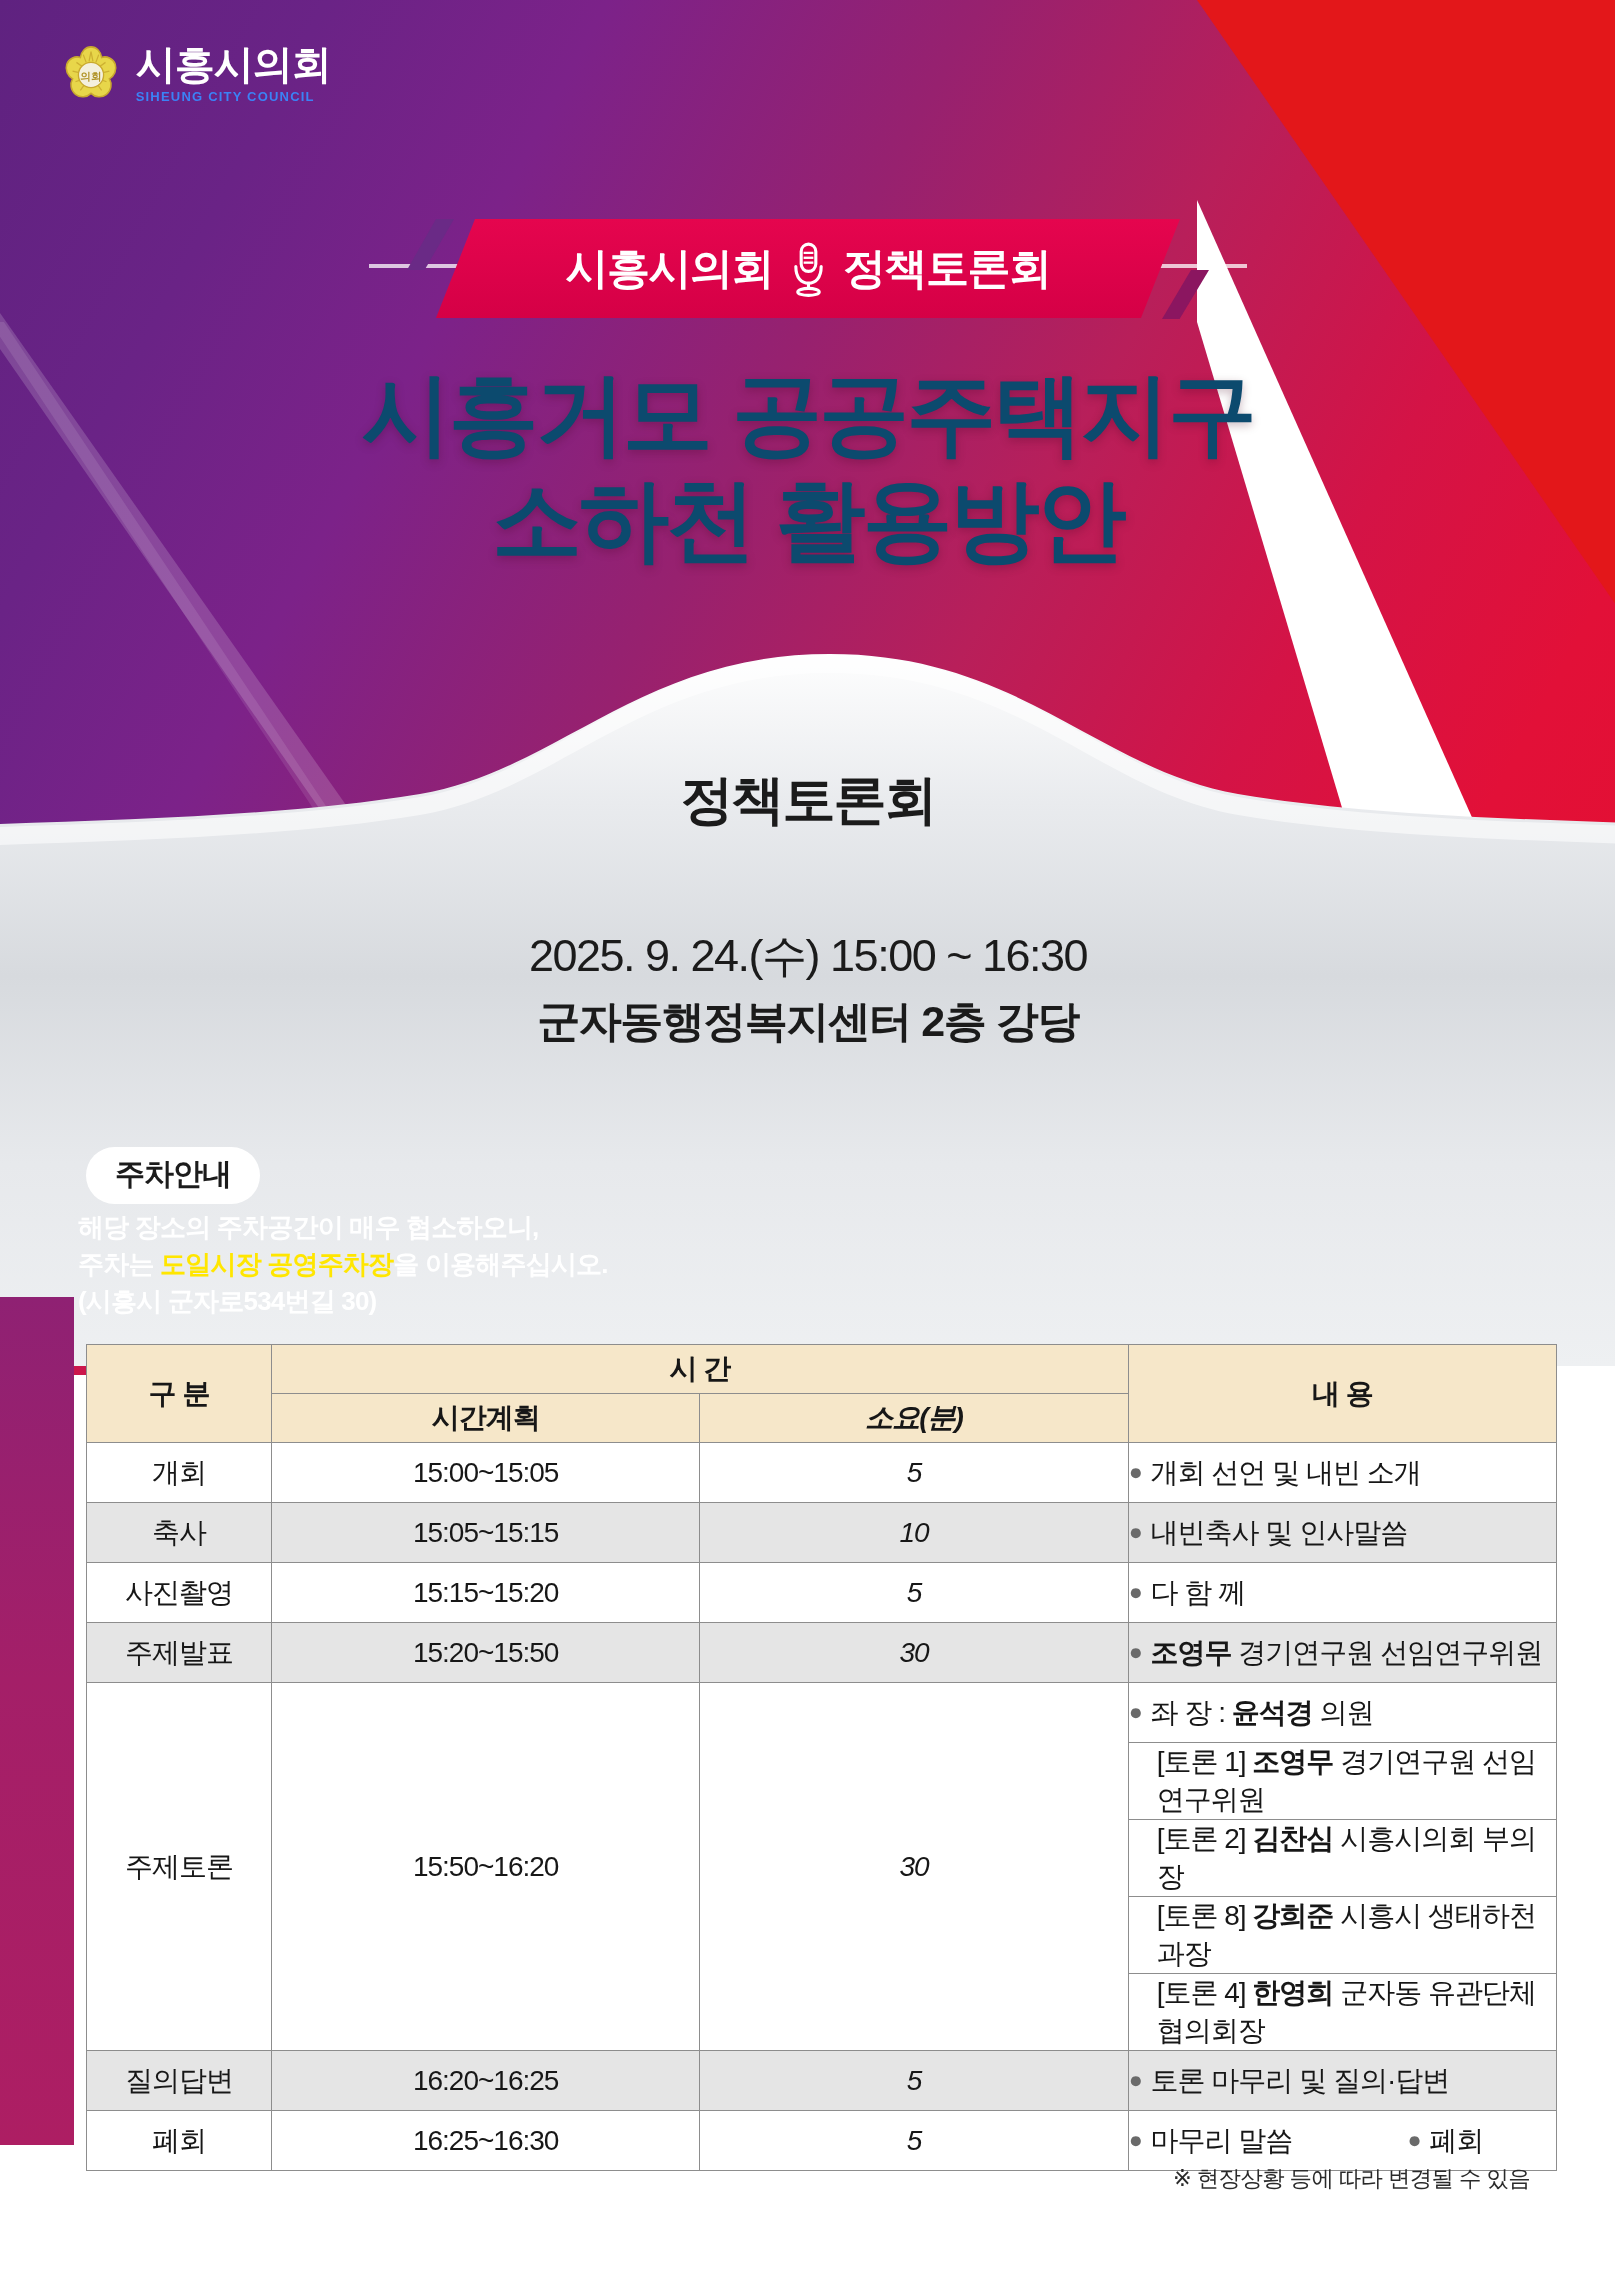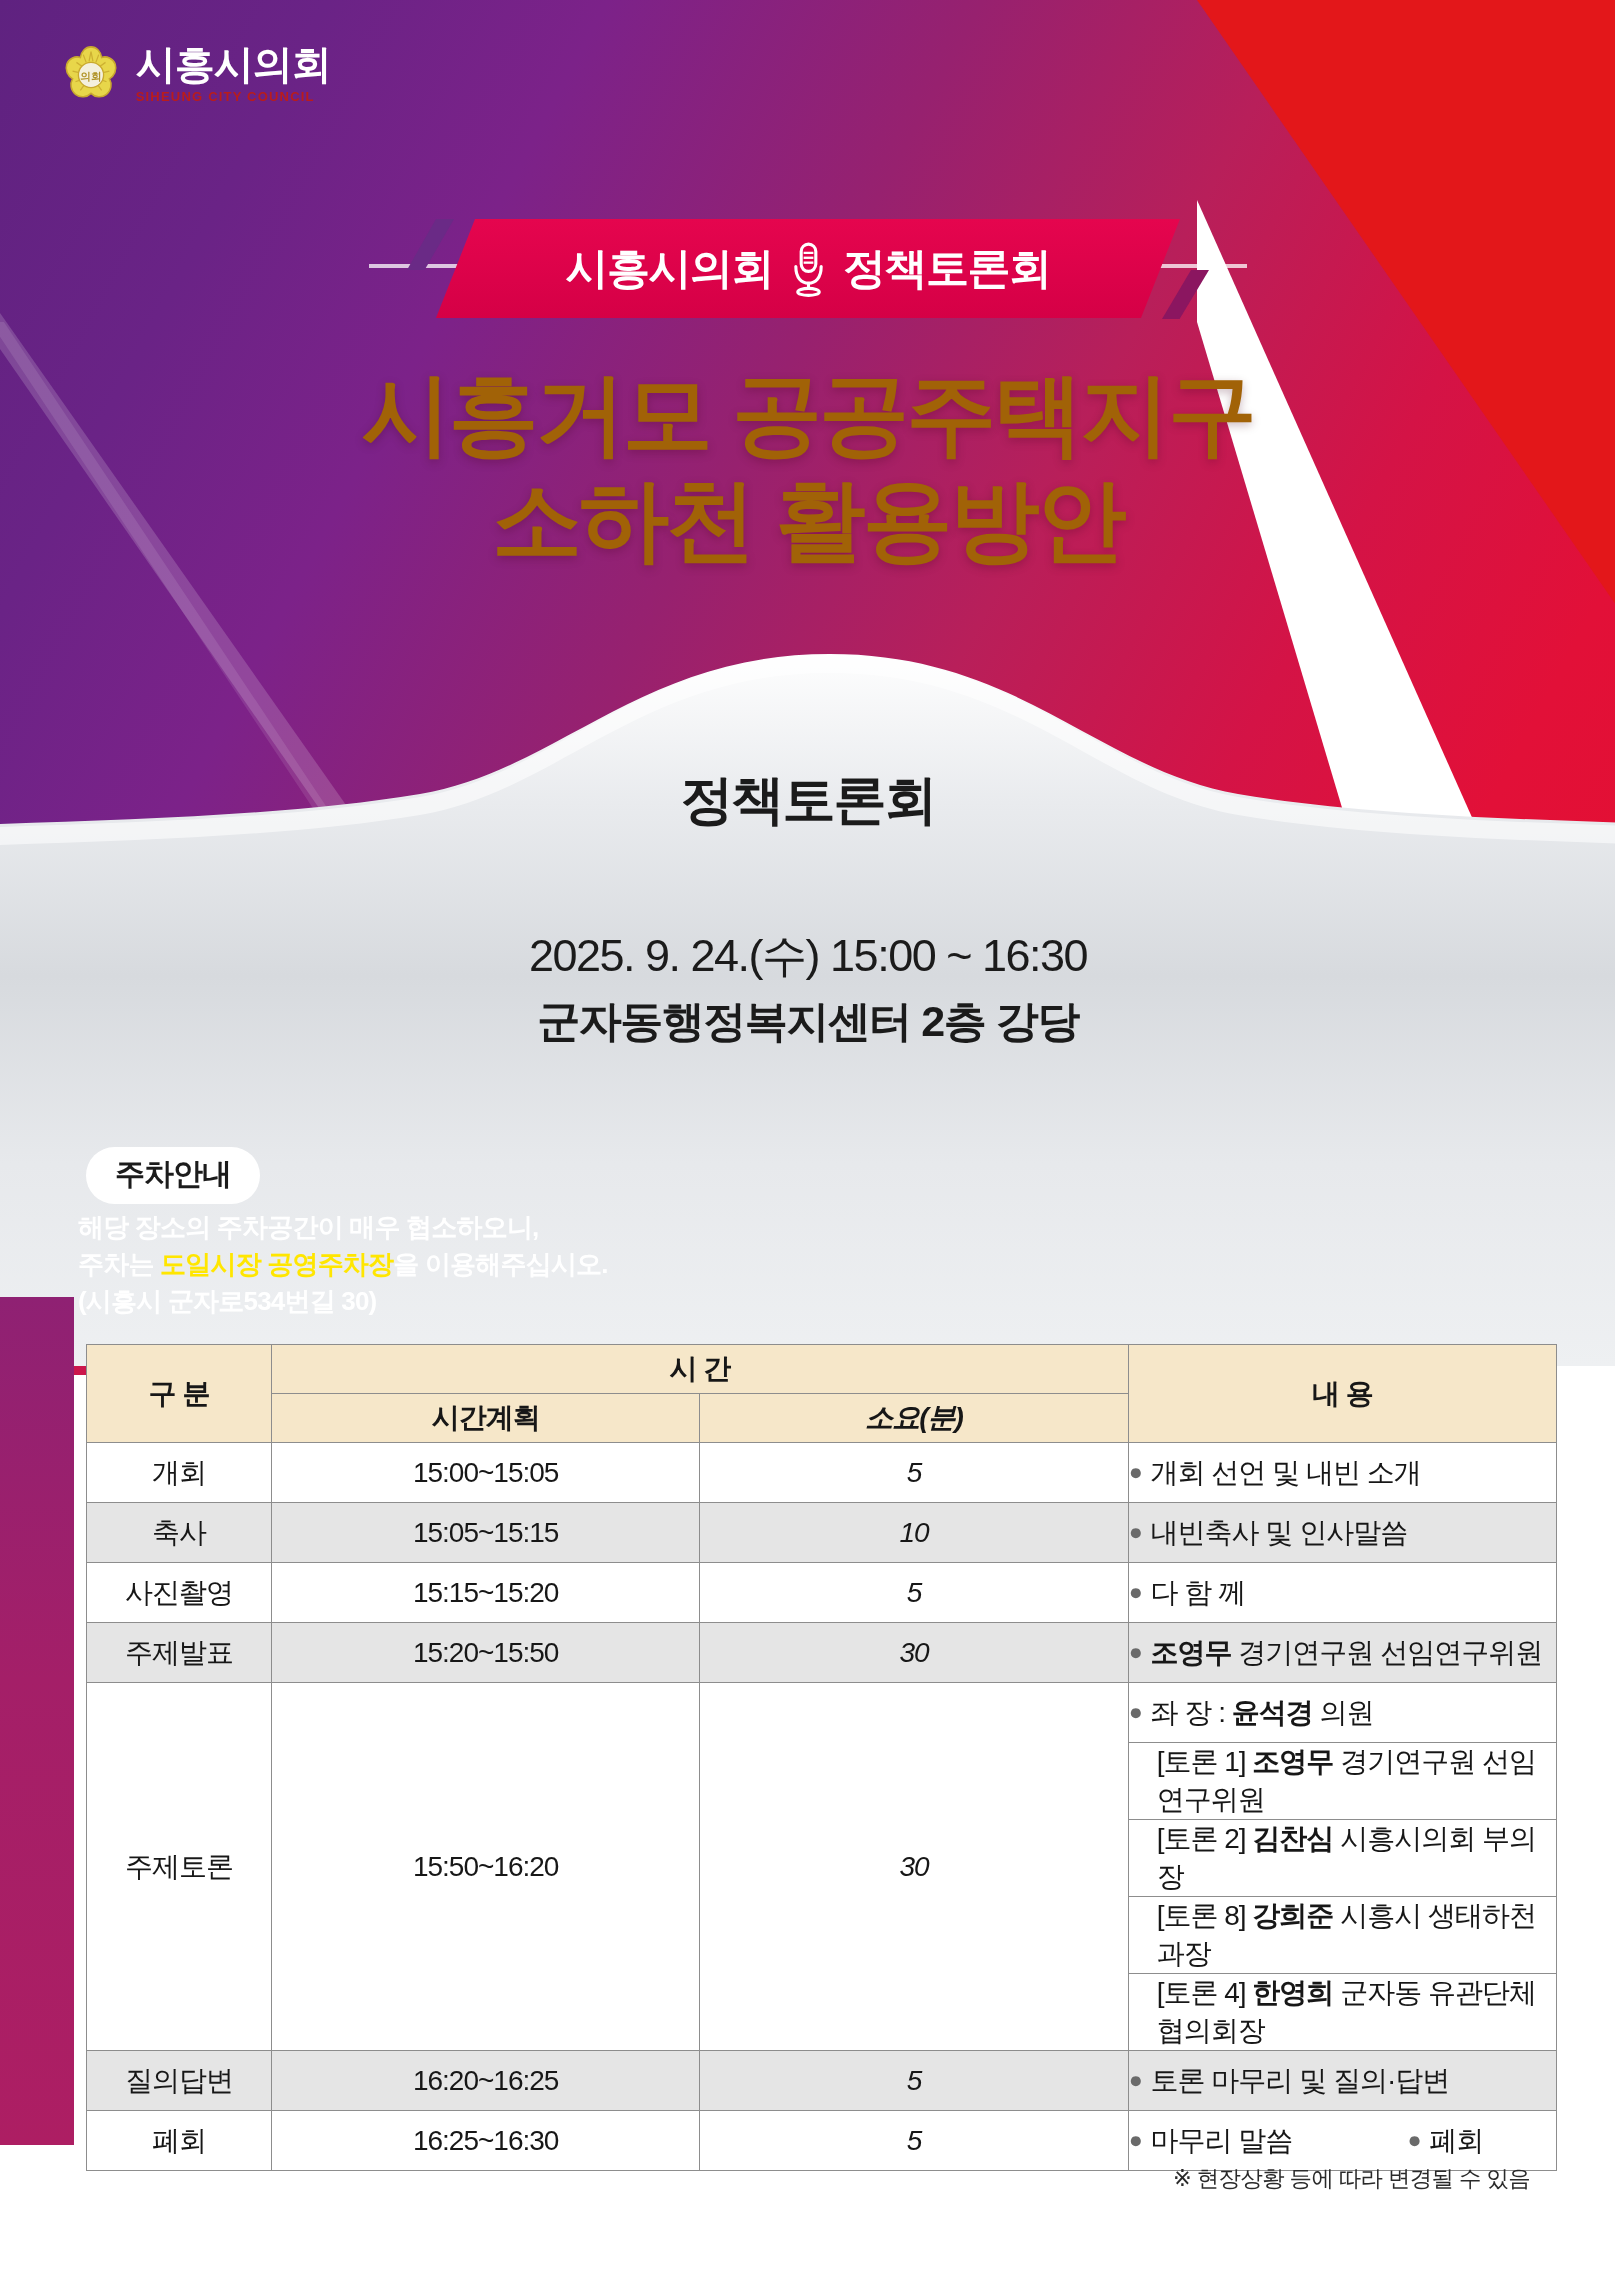--- a/index.html
+++ b/index.html
@@ -84,21 +84,21 @@
     position:absolute; left:60px; top:43px; display:flex; align-items:center; gap:13.7px;
   }
   .emblem { position:relative; width:62px; height:62px; }
   .emblem svg { display:block; }
   .logo-text { display:flex; flex-direction:column; justify-content:center; }
   .logo-ko {
     font-size:40px; font-weight:bold; color:#ffffff; letter-spacing:-1px;
     line-height:1.0;
   }
   .logo-en {
-    font-size:13px; font-weight:bold; color:#b91c1c; letter-spacing:1.2px;
+    font-size:13px; font-weight:bold; color:#3b82f6; letter-spacing:1.2px;
     margin-top:4.9px;
   }
 
   
   .ribbon-wrap { position:absolute; left:0; top:219px; width:1616px; height:102px; }
   .ribbon-line-l, .ribbon-line-r {
     position:absolute; top:45px; height:3.9px; background:rgba(255,255,255,0.75);
   }
   .ribbon-line-l { left:369px; width:137px; }
   .ribbon-line-r { right:369px; width:137px; }
@@ -121,21 +121,21 @@
   }
   .ribbon-txt {
     font-size:43px; font-weight:bold; color:#ffffff; letter-spacing:-1.5px;
     line-height:1; white-space:nowrap;
   }
   .mic-ico { width:39px; height:57px; flex:none; }
 
   
   .main-title {
     position:absolute; left:0; top:361px; width:1616px;
-    text-align:center; color:#a16207;
+    text-align:center; color:#0c4a6e;
     font-size:90px; font-weight:bold; line-height:1.18; letter-spacing:-2.9px;
     text-shadow:0 2.9px 9.8px rgba(70,0,30,0.28);
   }
   .main-title .ln { display:block; }
 
   
   .plate-title {
     position:absolute; left:0; top:765px; width:1616px; text-align:center;
     font-size:53px; font-weight:bold; color:#1b1b1b; letter-spacing:-2px;
   }

